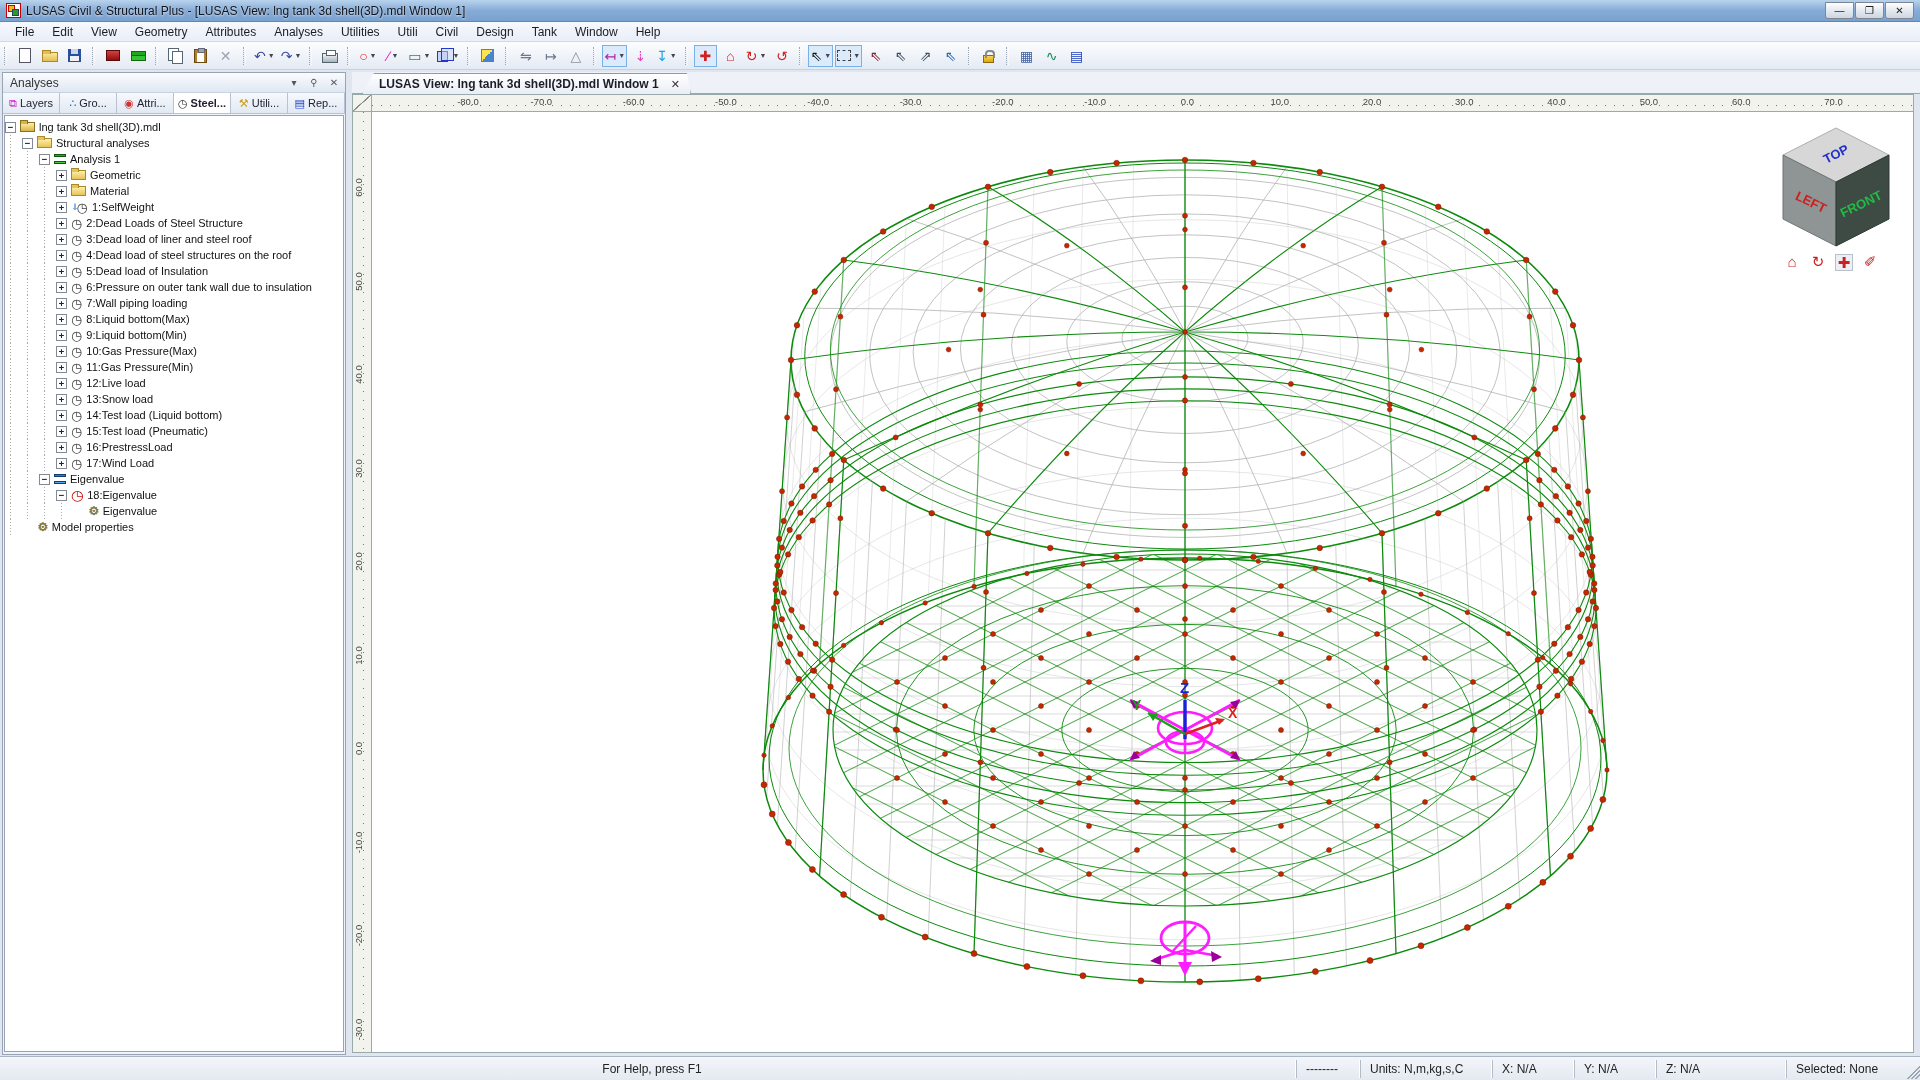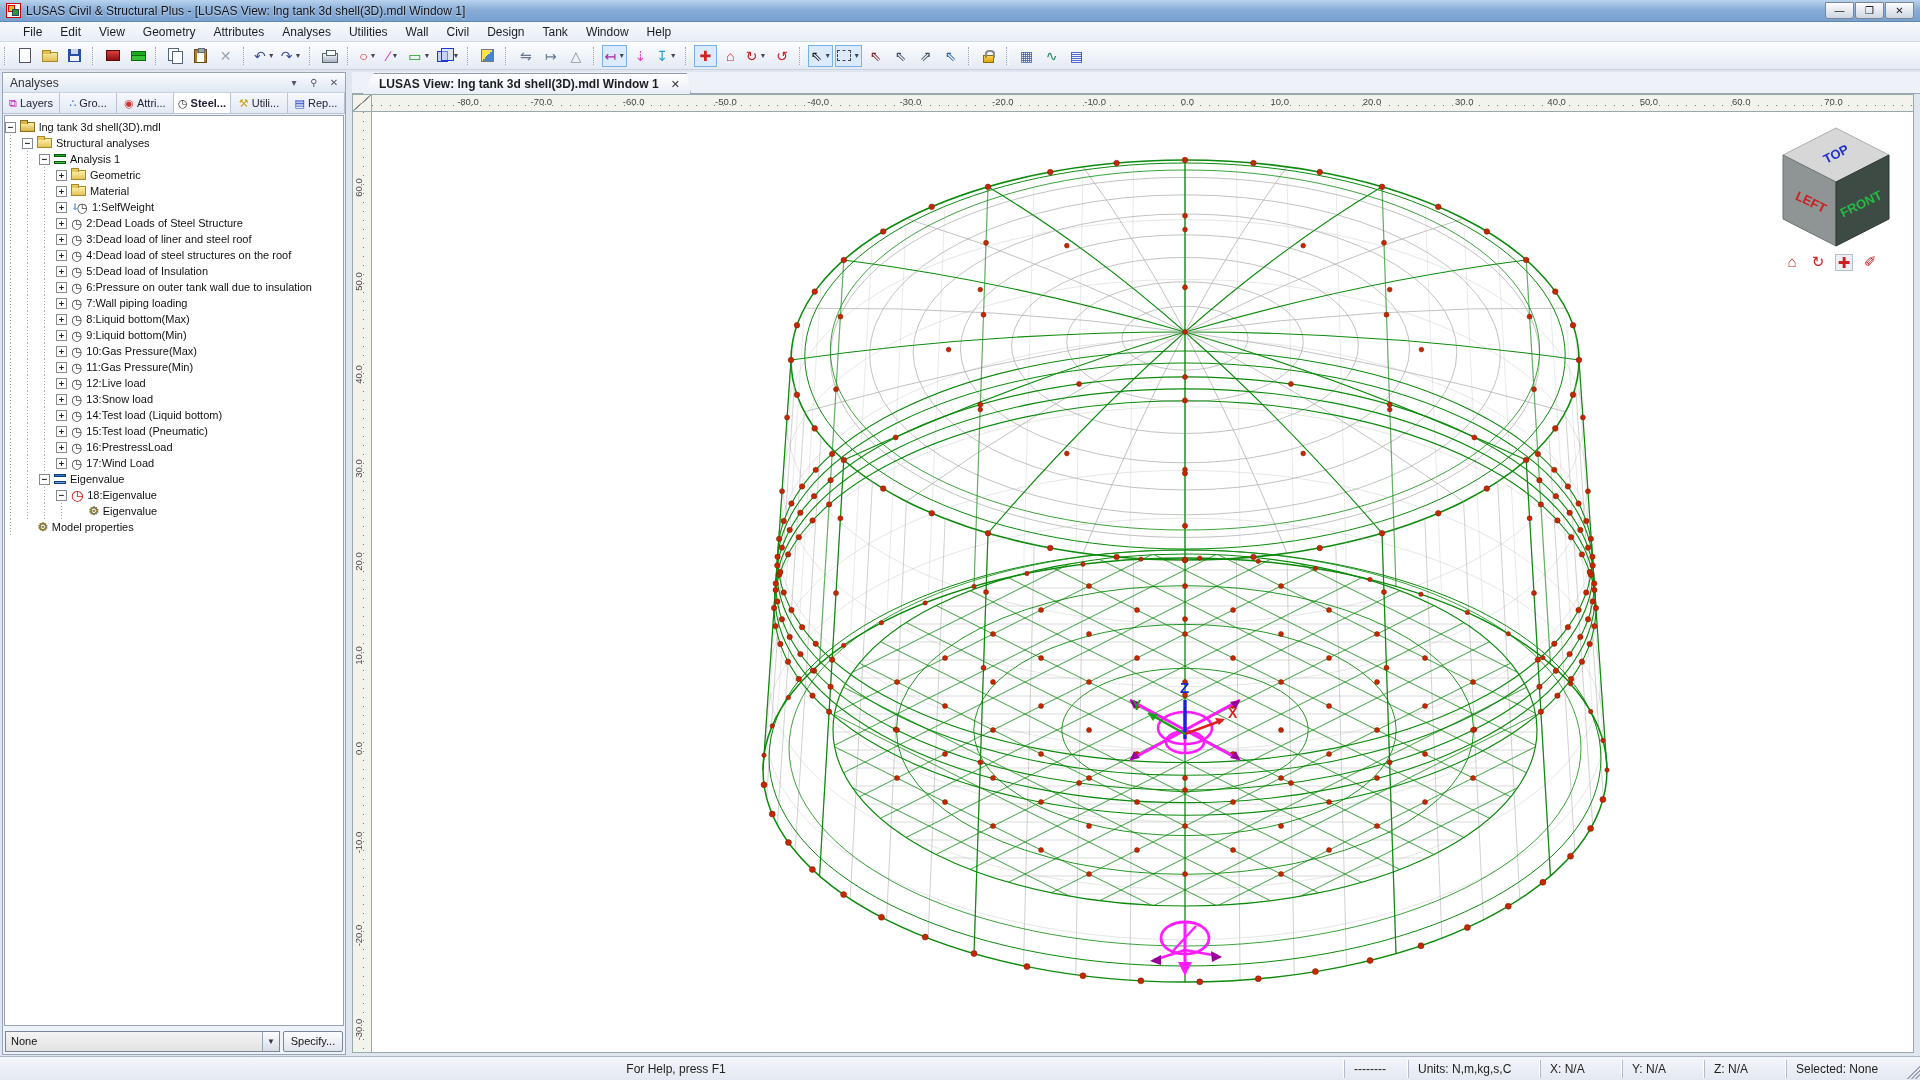--- a/index.html
+++ b/index.html
@@ -16,21 +16,21 @@
   .app-icon::before{content:"";position:absolute;left:1px;top:1px;width:5px;height:5px;background:#e8c020;border:1px solid #c00;}
   .app-icon::after{content:"";position:absolute;right:1px;bottom:1px;width:5px;height:5px;background:#2a9a2a;border:1px solid #246;}
   #title-text{font-size:12px;color:#10121a;text-shadow:0 1px 2px rgba(255,255,255,.7);}
   #winbtns{margin-left:auto;display:flex;gap:1px;padding-right:2px;}
   .winbtn{width:29px;height:17px;border:1px solid #7d8794;border-radius:0 0 3px 3px;
     background:linear-gradient(#fdfeff,#e7ebf1 45%,#cfd6e0);
     font-size:10px;line-height:15px;text-align:center;color:#222;}
 
   
   #menubar{left:0;top:22px;width:1920px;height:20px;background:linear-gradient(#f6f9fd,#e9eef7);
-    display:flex;align-items:center;border-bottom:1px solid #d2d9e5;padding-left:14px;}
+    display:flex;align-items:center;border-bottom:1px solid #d2d9e5;padding-left:6px;}
   .menu-item{font-size:12px;color:#1a1d24;padding:2px 9px;}
 
   
   #toolbar{left:0;top:42px;width:1920px;height:28px;background:linear-gradient(#fcfdfe,#e4eaf4);
     display:flex;align-items:center;border-bottom:1px solid #c9d1de;padding-left:2px;}
   .tb-group{display:flex;align-items:center;height:26px;padding:0 3px;}
   .tb-grip{width:3px;height:18px;margin:0 2px;border-left:1px dotted #9aa6b8;border-right:1px dotted #fff;}
   .tb-btn{min-width:23px;height:22px;display:flex;align-items:center;justify-content:center;
     border:1px solid transparent;margin:0 1px;position:relative;padding:0 1px;}
   .tb-btn.sel{border:1px solid #7ab0e8;background:#dcebfb;}
@@ -153,21 +153,21 @@
 </div>
 
 <div class="abs" id="menubar">
     <span class="menu-item">File</span>
     <span class="menu-item">Edit</span>
     <span class="menu-item">View</span>
     <span class="menu-item">Geometry</span>
     <span class="menu-item">Attributes</span>
     <span class="menu-item">Analyses</span>
     <span class="menu-item">Utilities</span>
-    <span class="menu-item">Wall</span>
+    <span class="menu-item">Utili</span>
     <span class="menu-item">Civil</span>
     <span class="menu-item">Design</span>
     <span class="menu-item">Tank</span>
     <span class="menu-item">Window</span>
     <span class="menu-item">Help</span>
   </div>
 <div class="abs" id="toolbar">
     <div class="tb-grip"></div>
     <div class="tb-group">
       <div class="tb-btn">
@@ -615,27 +615,20 @@
       </div>
       <div class="trow">
         <span class="g"></span>
         <span class="eb-sp"></span>
         <span class="tico">
           <span class="gearsg">⚙</span>
         </span>
         <span>Model properties</span>
       </div>
     </div>
-  <div id="panel-bottom">
-    <div id="none-combo">
-      <span>None</span>
-      <span class="cbtn">▼</span>
-    </div>
-    <div id="specify-btn">Specify...</div>
-  </div>
 </div>
 
 <div class="abs" id="splitter"></div>
 
 <div class="abs" id="tabstrip">
   <div id="view-tab">
     <span>LUSAS View: lng tank 3d shell(3D).mdl Window 1</span>
     <span class="closex">✕</span>
   </div>
 </div>
@@ -1183,15 +1176,15 @@
 </div>
 
 <div class="abs" id="statusbar">
   <span id="status-left">For Help, press F1</span>
   <div id="status-segs"></div>
   <div class="seg" style="width: 64px;">--------</div>
     <div class="seg" style="width: 132px;">Units: N,m,kg,s,C</div>
     <div class="seg" style="width: 82px;">X: N/A</div>
     <div class="seg" style="width: 82px;">Y: N/A</div>
     <div class="seg" style="width: 82px;">Z: N/A</div>
-    <div class="seg" style="width: 120px;">Selected: None</div>
+    <div class="seg" style="width: 120px; margin-left: 48px;">Selected: None</div>
     <div id="grip"></div>
 </div>
 
 </body></html>

